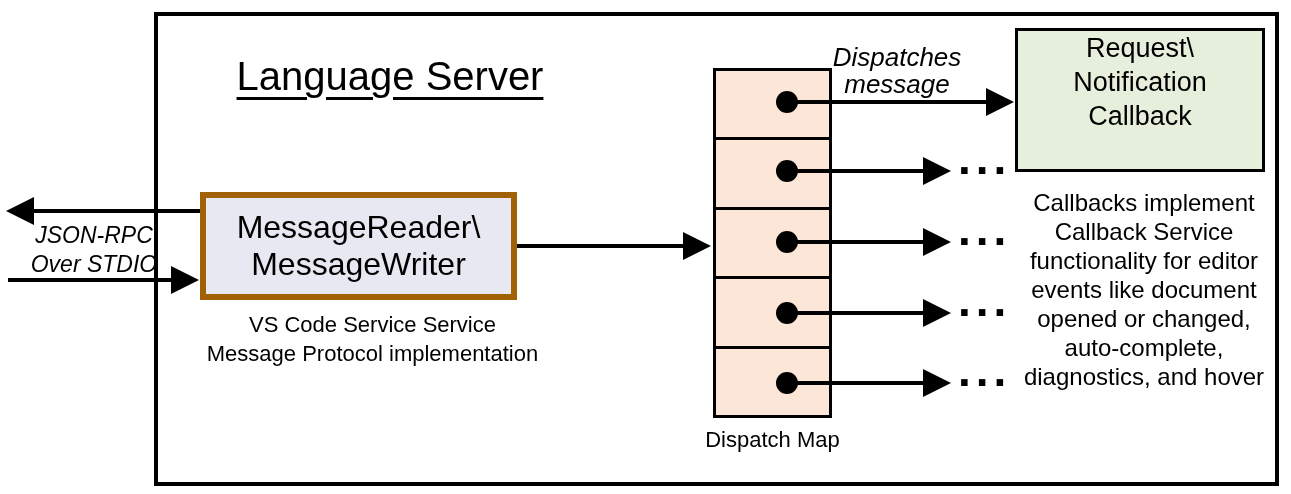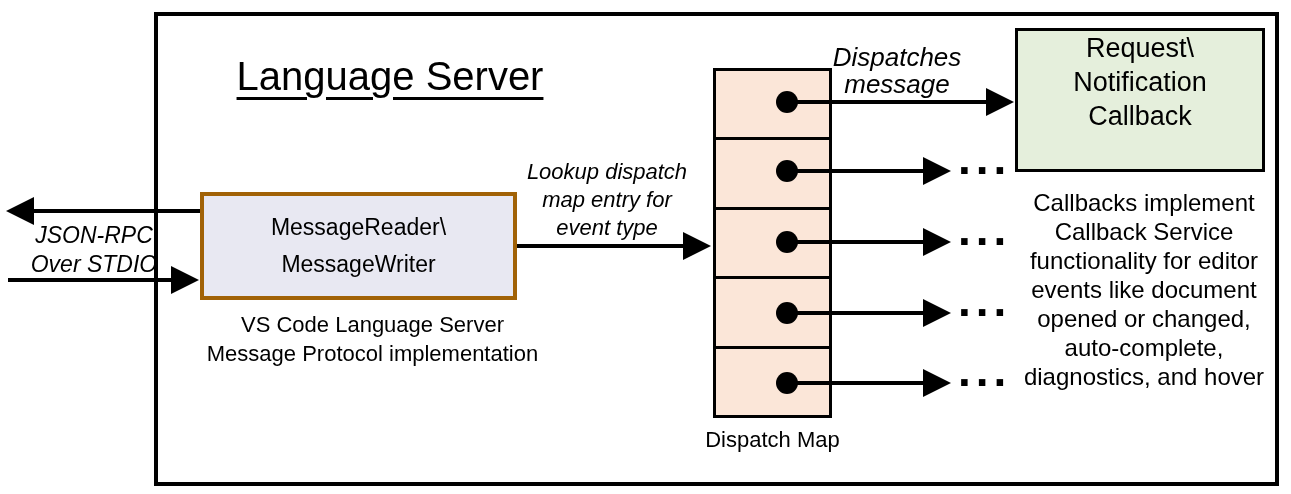--- a/index.html
+++ b/index.html
@@ -19,23 +19,23 @@
     position:absolute;left:225px;top:52px;width:330px;
     font-size:40px;line-height:48px;text-align:center;
     text-decoration:underline;text-decoration-thickness:3px;text-underline-offset:7px;
   }
   .io-label{
     position:absolute;left:18px;top:221px;width:152px;
     font-size:23px;line-height:29px;font-style:italic;text-align:center;
   }
   .reader-box{
     position:absolute;left:200px;top:192px;width:317px;height:108px;
-    background:#E8E8F2;border:4px solid #a16207;box-sizing:border-box;
+    background:#E8E8F2;border:6px solid #a16207;box-sizing:border-box;
     display:flex;flex-direction:column;align-items:center;justify-content:center;
-    font-size:23px;line-height:37px;text-align:center;
+    font-size:32px;line-height:37px;text-align:center;
   }
   .reader-caption{
     position:absolute;left:190px;top:310px;width:365px;
     font-size:22px;line-height:29px;text-align:center;white-space:nowrap;
   }
   .lookup-label{
     position:absolute;left:517px;top:158px;width:180px;
     font-size:22px;line-height:28px;font-style:italic;text-align:center;white-space:nowrap;
   }
   .dispatch-map{
@@ -83,29 +83,24 @@
     <div>JSON-RPC</div>
     <div>Over STDIO</div>
   </div>
 
   <div class="reader-box">
     <div>MessageReader\</div>
     <div>MessageWriter</div>
   </div>
 
   <div class="reader-caption">
-    <div>VS Code Language Server</div>
+    <div>VS Code Service Service</div>
     <div>Message Protocol implementation</div>
   </div>
 
-  <div class="lookup-label">
-    <div>Lookup dispatch</div>
-    <div>map entry for</div>
-    <div>event type</div>
-  </div>
 
   <div class="dispatch-map">
     <div class="cell"></div>
     <div class="cell"></div>
     <div class="cell"></div>
     <div class="cell"></div>
     <div class="cell"></div>
   </div>
 
   <div class="map-caption">

